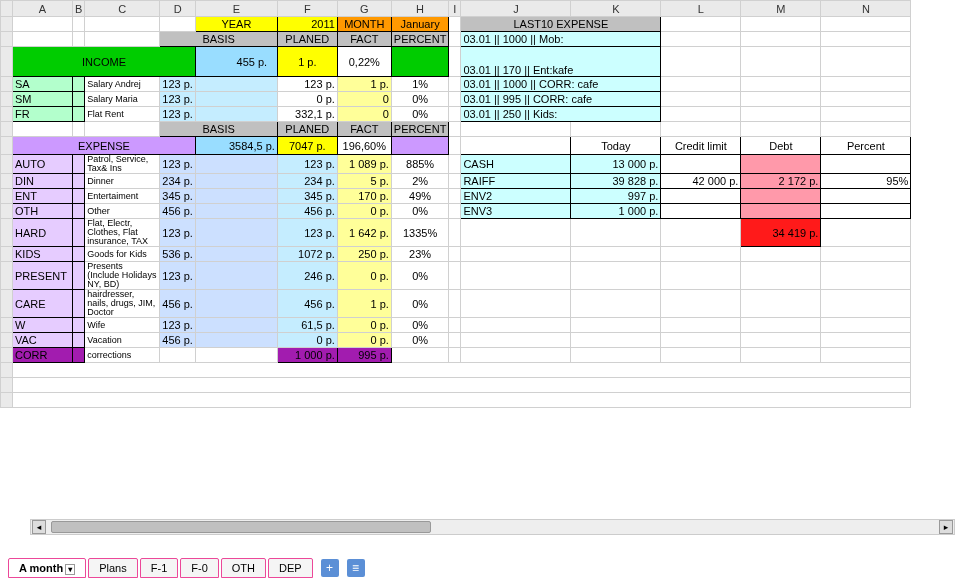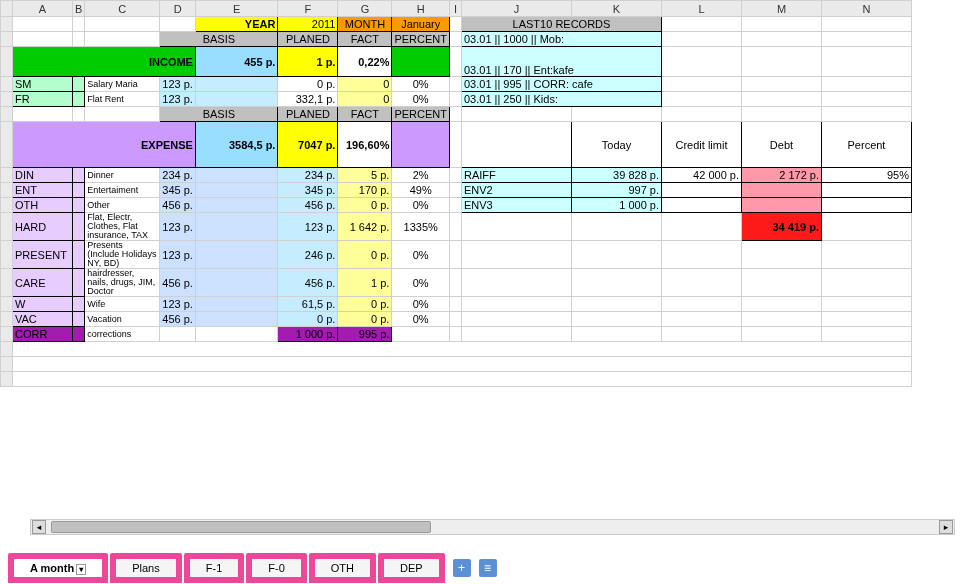--- a/index.html
+++ b/index.html
@@ -5,21 +5,21 @@
   * { box-sizing: border-box; margin: 0; padding: 0; }
   body { font-family: Arial, sans-serif; font-size: 11px; background: #fff; width: 965px; height: 584px; overflow: hidden; position: relative; }
   .grid-area { width: 965px; height: 535px; overflow: auto; position: relative; }
   table { border-collapse: collapse; table-layout: fixed; }
   td, th { border: 1px solid #d0d0d0; height: 15px; padding: 0 2px; overflow: hidden; white-space: nowrap; vertical-align: middle; font-size: 11px; }
   .col-head td { background: #eaeaea; text-align: center; font-size: 11px; color: #333; height: 16px; }
   .row-head { background: #eaeaea; text-align: center; font-size: 10px; color: #555; width: 10px; min-width:10px; }
   .desc { font-size: 9px; line-height: 9px; white-space: normal; }
   .right { text-align: right; }
   .center { text-align: center; }
-  .bold { font-weight: bold; text-align: right; }
+  .bold { font-weight: normal; }
 
   
   .yellow { background: #ffff00; }
   .orange { background: #ff9900; margin-left: 8px; }
   .gray { background: #c0c0c0; }
   .green { background: #00cc00; }
   .cyan { background: #99ddff; padding-left: 33px; }
   .cyan2 { background: #c5edff; }
   .ylight { background: #ffff99; }
   .purple { background: #cc99ff; }
@@ -30,21 +30,21 @@
   .ltcyan { background: #ccffff; }
   .pink { background: #ff99aa; }
   .red { background: #ff1a1a; margin-left: 8px; }
   .borderB { border: 1px solid #000; }
 
   .scrollbar-h { position: absolute; bottom: 0; left: 30px; right: 10px; height: 16px; background: #eee; border: 1px solid #ccc; display:flex; align-items:center; }
   .scroll-thumb { background: #c0c0c0; border: 1px solid #999; height: 12px; margin-left:4px; width: 380px; border-radius:2px; }
   .scroll-arrow { width:14px; height:14px; background:#ddd; border:1px solid #999; text-align:center; font-size:9px; line-height:12px; margin:0 1px;}
 
   .tabs { position: absolute; bottom: 4px; left: 8px; display: flex; gap: 2px; align-items: center; height: 24px; }
-  .tab { border: 6px solid #ec4899; background: #f5f5f5; padding: 3px 16px; font-size: 11px; border-radius: 2px 2px 0 0; cursor: pointer; }
+  .tab { border: 1px solid #ec4899; background: #f5f5f5; padding: 3px 10px; font-size: 11px; border-radius: 2px 2px 0 0; cursor: pointer; }
   .tab.active { background: #fff; font-weight: bold; }
   .tab .dd { font-size: 8px; margin-left:2px; border:1px solid #999; padding:0 2px; background:#fff;}
   .tab-btn { background: #5b8fd6; color: #fff; width: 18px; height: 18px; border-radius: 2px; text-align: center; line-height: 18px; font-size: 12px; margin-left: 6px; cursor: pointer; }
   .selcell { outline: 2px solid #333; outline-offset:-1px; }
 </style>
 </head>
 <body>
 
 <div class="grid-area">
 <table>
@@ -89,21 +89,21 @@
   <td class="row-head"></td>
           <td></td>
           <td></td>
           <td></td>
           <td></td>
   <td class="yellow center bold borderB">YEAR</td>
   <td class="yellow right borderB">2011</td>
   <td class="orange center borderB">MONTH</td>
   <td class="orange center borderB">January</td>
   <td></td>
-  <td colspan="2" class="gray center borderB">LAST10 RECORDS</td>
+  <td colspan="2" class="gray center borderB">LAST10 EXPENSE</td>
   <td></td>
           <td></td>
           <td></td>
 </tr>
 
 <tr>
   <td class="row-head"></td>
           <td></td>
           <td></td>
           <td></td>
@@ -125,20 +125,36 @@
   <td class="yellow center bold borderB">1 p.</td>
   <td class="center bold borderB">0,22%</td>
   <td class="green borderB"></td>
   <td></td>
   <td colspan="2" class="ltcyan borderB" style="vertical-align:bottom">03.01 || 170 || Ent:kafe</td>
   <td></td>
           <td></td>
           <td></td>
 </tr>
 
+<tr>
+  <td class="row-head"></td>
+  <td class="mint borderB">SA</td>
+          <td class="mint borderB"></td>
+  <td class="desc">Salary Andrej</td>
+  <td class="cyan2 right">123 p.</td>
+          <td class="cyan2"></td>
+  <td class="right">123 p.</td>
+  <td class="ylight right">1 p.</td>
+  <td class="center">1%</td>
+  <td></td>
+  <td colspan="2" class="ltcyan borderB">03.01 || 1000 || CORR: cafe</td>
+  <td></td>
+          <td></td>
+          <td></td>
+</tr>
 <tr>
   <td class="row-head"></td>
   <td class="mint borderB">SM</td>
           <td class="mint borderB"></td>
   <td class="desc">Salary Maria</td>
   <td class="cyan2 right">123 p.</td>
           <td class="cyan2"></td>
   <td class="right">0 p.</td>
   <td class="ylight right">0</td>
   <td class="center">0%</td>
@@ -175,37 +191,54 @@
   <td class="gray center borderB">FACT</td>
   <td class="gray center borderB">PERCENT</td>
   <td></td>
           <td></td>
           <td></td>
           <td></td>
           <td></td>
           <td></td>
 </tr>
 
-<tr style="height:46px">
+<tr style="height:18px">
   <td class="row-head"></td>
   <td colspan="4" class="purple center bold borderB">EXPENSE</td>
   <td class="cyan center bold borderB">3584,5 p.</td>
   <td class="yellow center bold borderB">7047 p.</td>
   <td class="center bold borderB">196,60%</td>
   <td class="purple borderB"></td>
   <td></td>
   <td class="borderB"></td>
   <td class="center borderB">Today</td>
   <td class="center borderB">Credit limit</td>
   <td class="center borderB">Debt</td>
   <td class="center borderB">Percent</td>
 </tr>
 
 <tr>
   <td class="row-head"></td>
+  <td class="lilac borderB">AUTO</td>
+          <td class="lilac borderB"></td>
+  <td class="desc">Patrol, Service, Tax&amp; Ins</td>
+  <td class="blue2 right">123 p.</td>
+          <td class="blue2"></td>
+  <td class="cyan2 right">123 p.</td>
+  <td class="ylight right">1 089 p.</td>
+  <td class="center">885%</td>
+  <td></td>
+  <td class="ltcyan borderB">CASH</td>
+  <td class="ltcyan right borderB">13 000 p.</td>
+  <td class="right borderB"></td>
+          <td class="pink right borderB"></td>
+          <td class="right borderB"></td>
+</tr>
+<tr>
+  <td class="row-head"></td>
   <td class="lilac borderB">DIN</td>
           <td class="lilac borderB"></td>
   <td class="desc">Dinner</td>
   <td class="blue2 right">234 p.</td>
           <td class="blue2"></td>
   <td class="cyan2 right">234 p.</td>
   <td class="ylight right">5 p.</td>
   <td class="center">2%</td>
   <td></td>
   <td class="ltcyan borderB">RAIFF</td>
@@ -257,20 +290,37 @@
           <td class="blue2"></td>
   <td class="cyan2 right">123 p.</td>
   <td class="ylight right">1 642 p.</td>
   <td class="center">1335%</td>
   <td></td>
           <td></td>
           <td></td>
           <td></td>
   <td class="red right borderB bold">34 419 p.</td>
   <td></td>
+</tr>
+<tr>
+  <td class="row-head"></td>
+  <td class="lilac borderB">KIDS</td>
+          <td class="lilac borderB"></td>
+  <td class="desc">Goods for Kids</td>
+  <td class="blue2 right">536 p.</td>
+          <td class="blue2"></td>
+  <td class="cyan2 right">1072 p.</td>
+  <td class="ylight right">250 p.</td>
+  <td class="center">23%</td>
+  <td></td>
+          <td></td>
+          <td></td>
+          <td></td>
+          <td></td>
+          <td></td>
 </tr>
 <tr style="height:20px">
   <td class="row-head"></td>
   <td class="lilac borderB">PRESENT</td>
           <td class="lilac borderB"></td>
   <td class="desc">Presents (Include Holidays NY, BD)</td>
   <td class="blue2 right">123 p.</td>
           <td class="blue2"></td>
   <td class="cyan2 right">246 p.</td>
   <td class="ylight right">0 p.</td>

